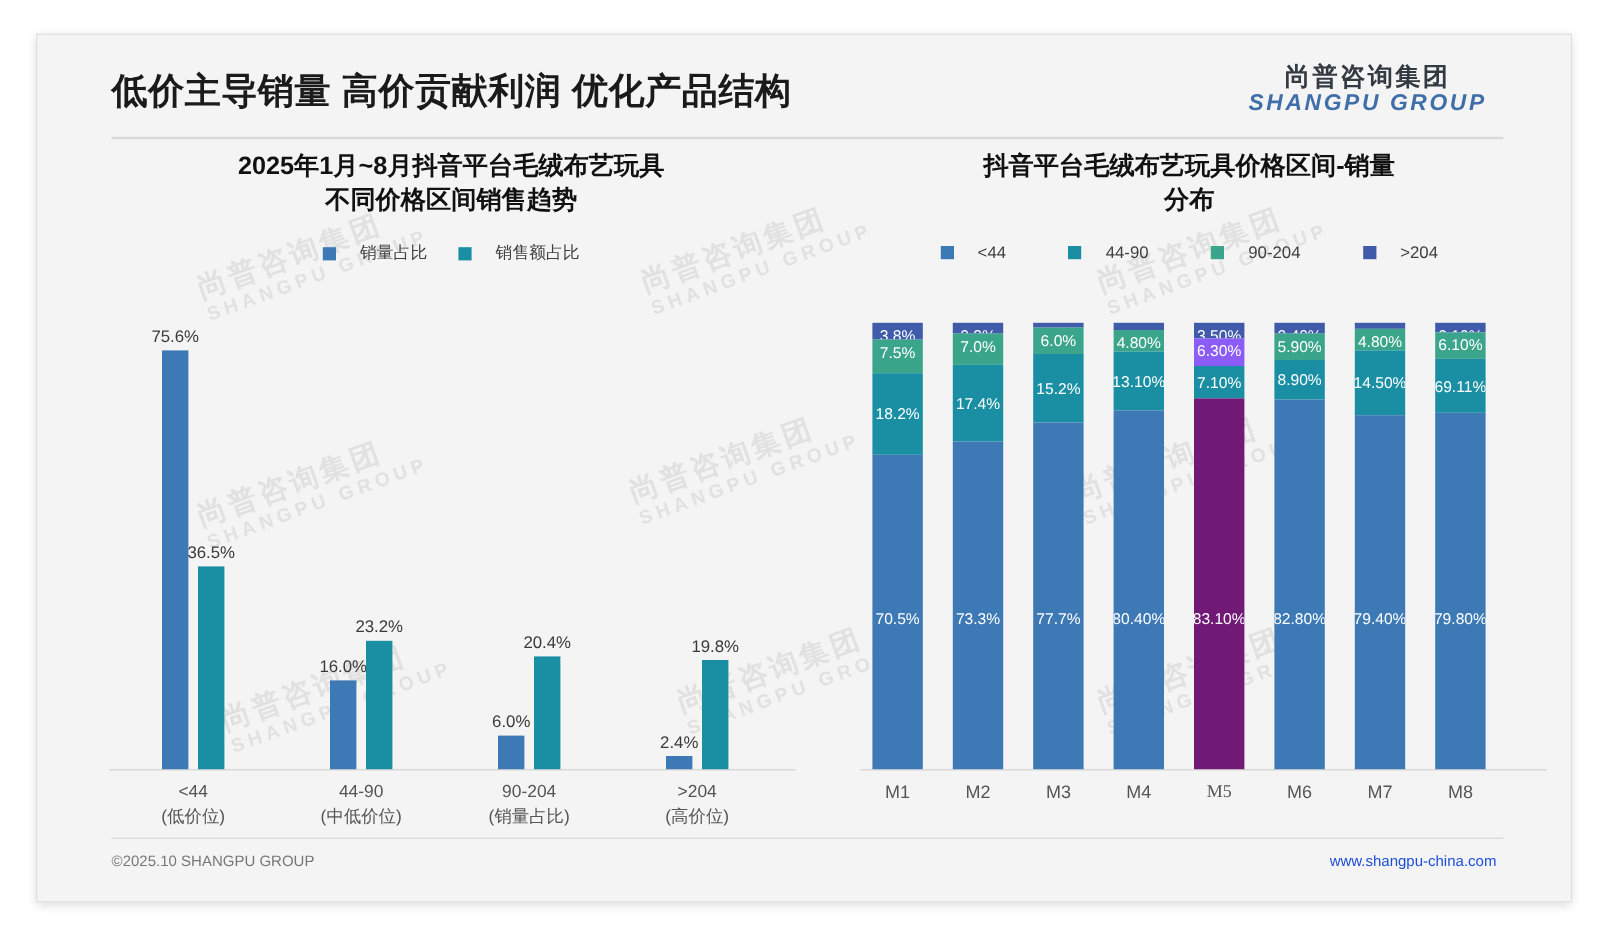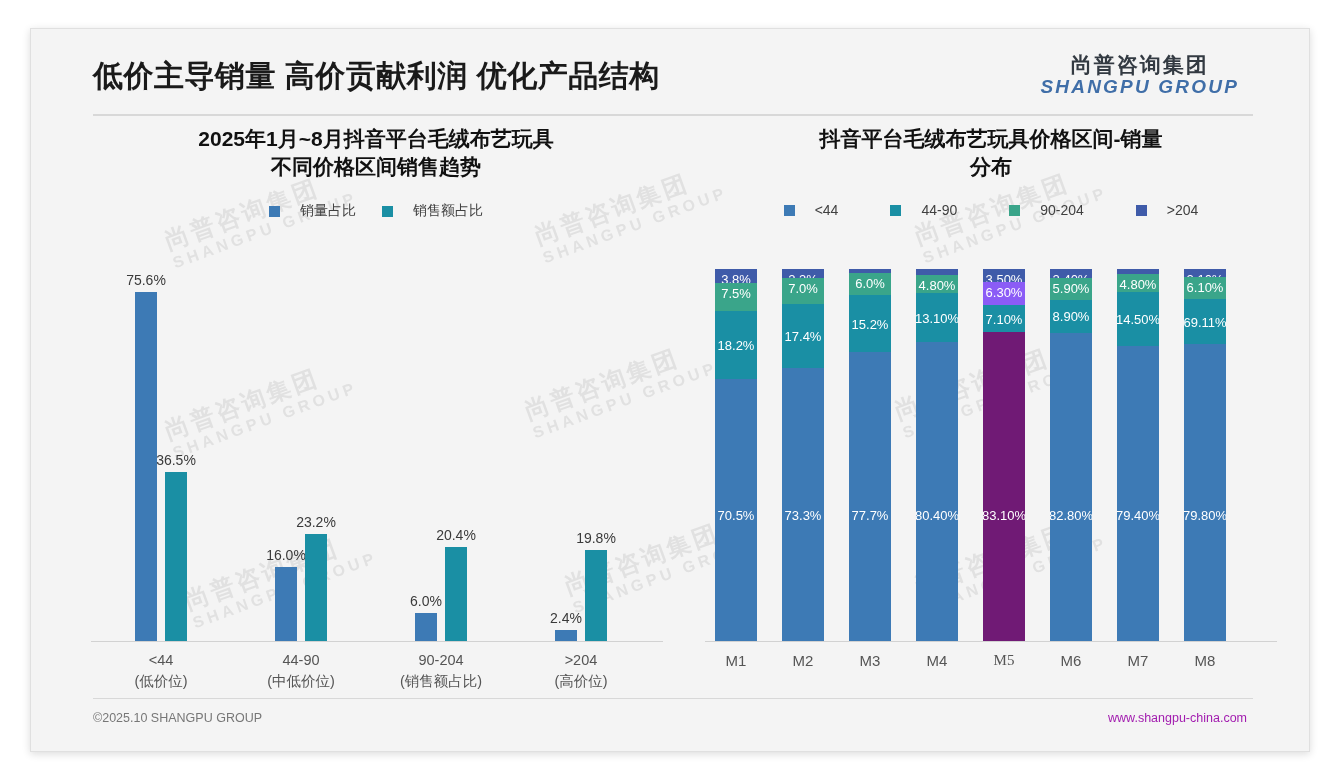--- a/index.html
+++ b/index.html
@@ -96,21 +96,21 @@
     position: absolute; left: 50%; transform: translateX(-50%);
     font-size: 14px; color: #3a3a3a; white-space: nowrap;
   }
   .xcat {
     position: absolute; top: 380px; text-align: center;
     font-size: 14.5px; color: #555; line-height: 1.45;
   }
 
   
   #chart-right {
-    position: absolute; left: 0; top: 145px; width: 600px; height: 420px;
+    position: absolute; left: 12px; top: 145px; width: 600px; height: 420px;
   }
   #right-plot {
     position: absolute; left: 14px; top: 0; right: 14px; height: 372px;
   }
   .scol {
     position: absolute; bottom: 1px; width: 42px;
     display: flex; flex-direction: column; height: 100%;
   }
   .seg {
     position: relative; width: 100%; overflow: hidden;
@@ -130,21 +130,21 @@
   #footer-rule {
     position: absolute; left: 62px; bottom: 52px; width: 1160px; height: 1px;
     background: #d8d8d8;
   }
   #footer-left {
     position: absolute; left: 62px; bottom: 26px;
     font-size: 12.5px; color: #777;
   }
   #footer-right {
     position: absolute; right: 62px; bottom: 26px;
-    font-size: 12.5px; color: #a21caf;
+    font-size: 12.5px; color: #1d4ed8;
   }
 </style>
 </head>
 <body>
 
 <div id="slide">
 
   <div class="wm" style="left:130px; top:200px;">
     <span class="cn">尚普咨询集团</span>
     <span class="en">SHANGPU GROUP</span>
@@ -259,21 +259,21 @@
         <div class="xcat" style="left:0px; width:140px;">
           <div>&lt;44</div>
           <div>(低价位)</div>
         </div>
         <div class="xcat" style="left:140px; width:140px;">
           <div>44-90</div>
           <div>(中低价位)</div>
         </div>
         <div class="xcat" style="left:280px; width:140px;">
           <div>90-204</div>
-          <div>(销售额占比)</div>
+          <div>(销量占比)</div>
         </div>
         <div class="xcat" style="left:420px; width:140px;">
           <div>&gt;204</div>
           <div>(高价位)</div>
         </div>
       </div>
     </div>
   </div>
 
   <div class="panel" id="panel-right">

